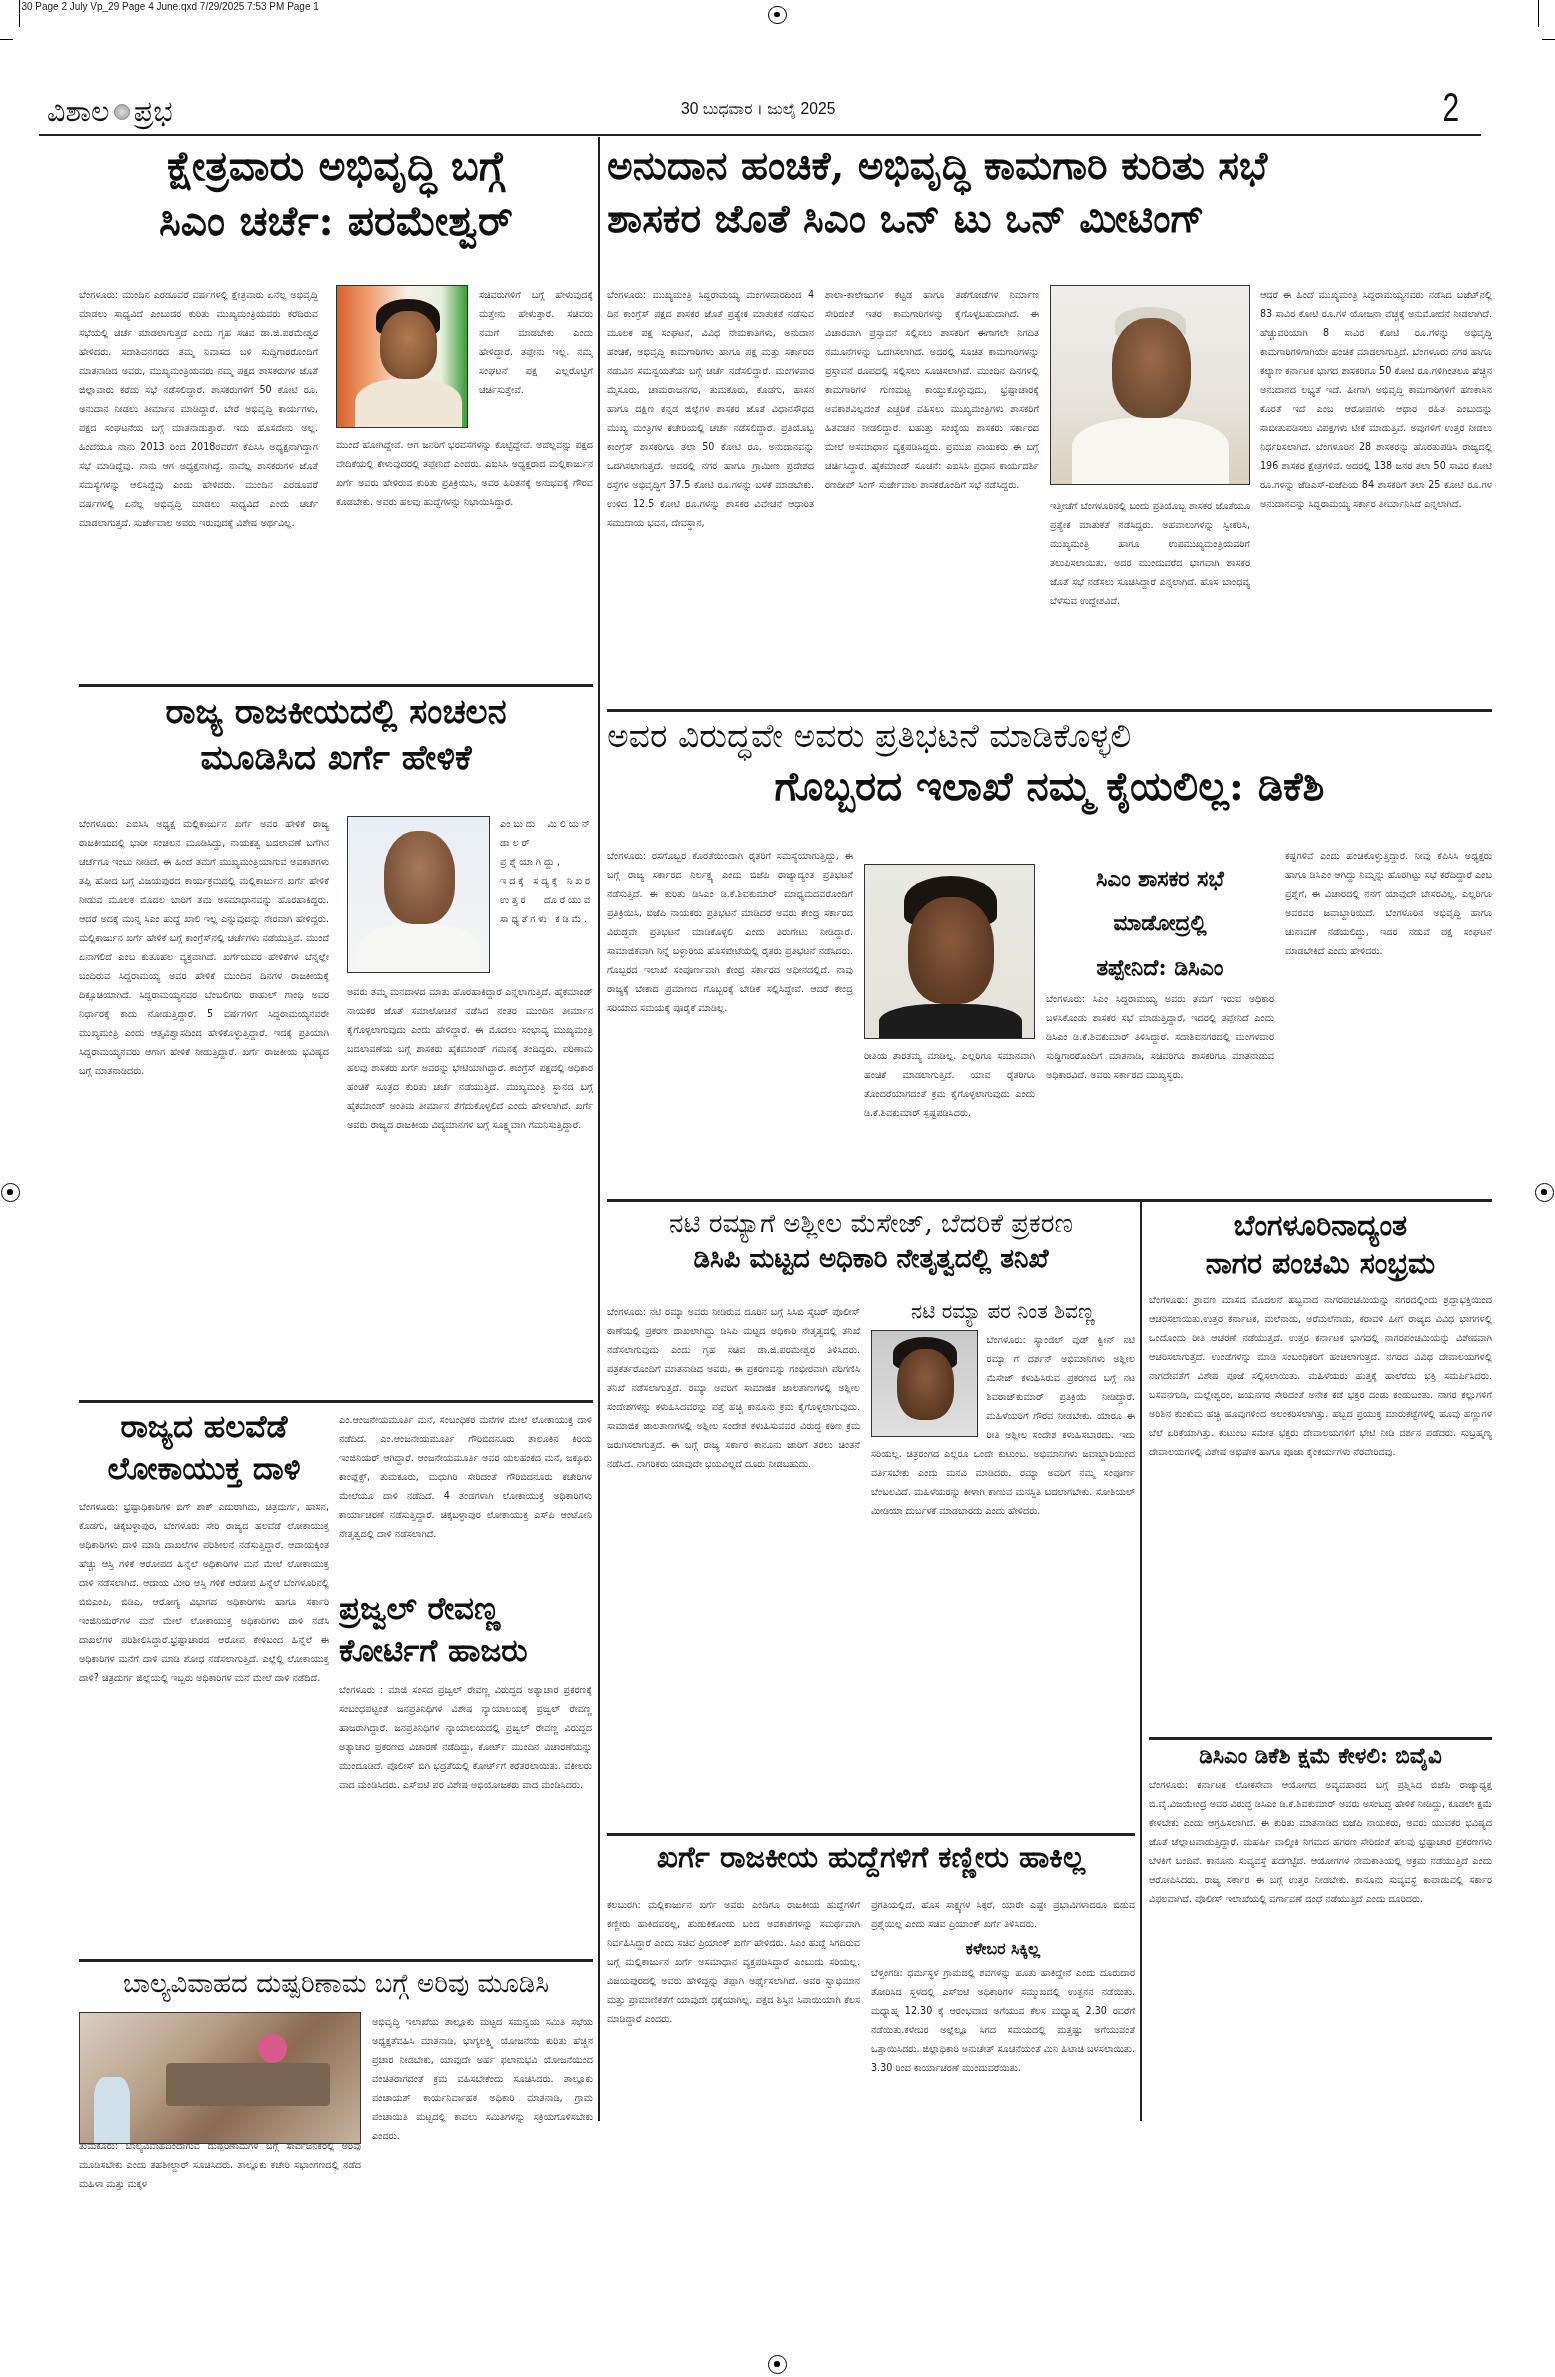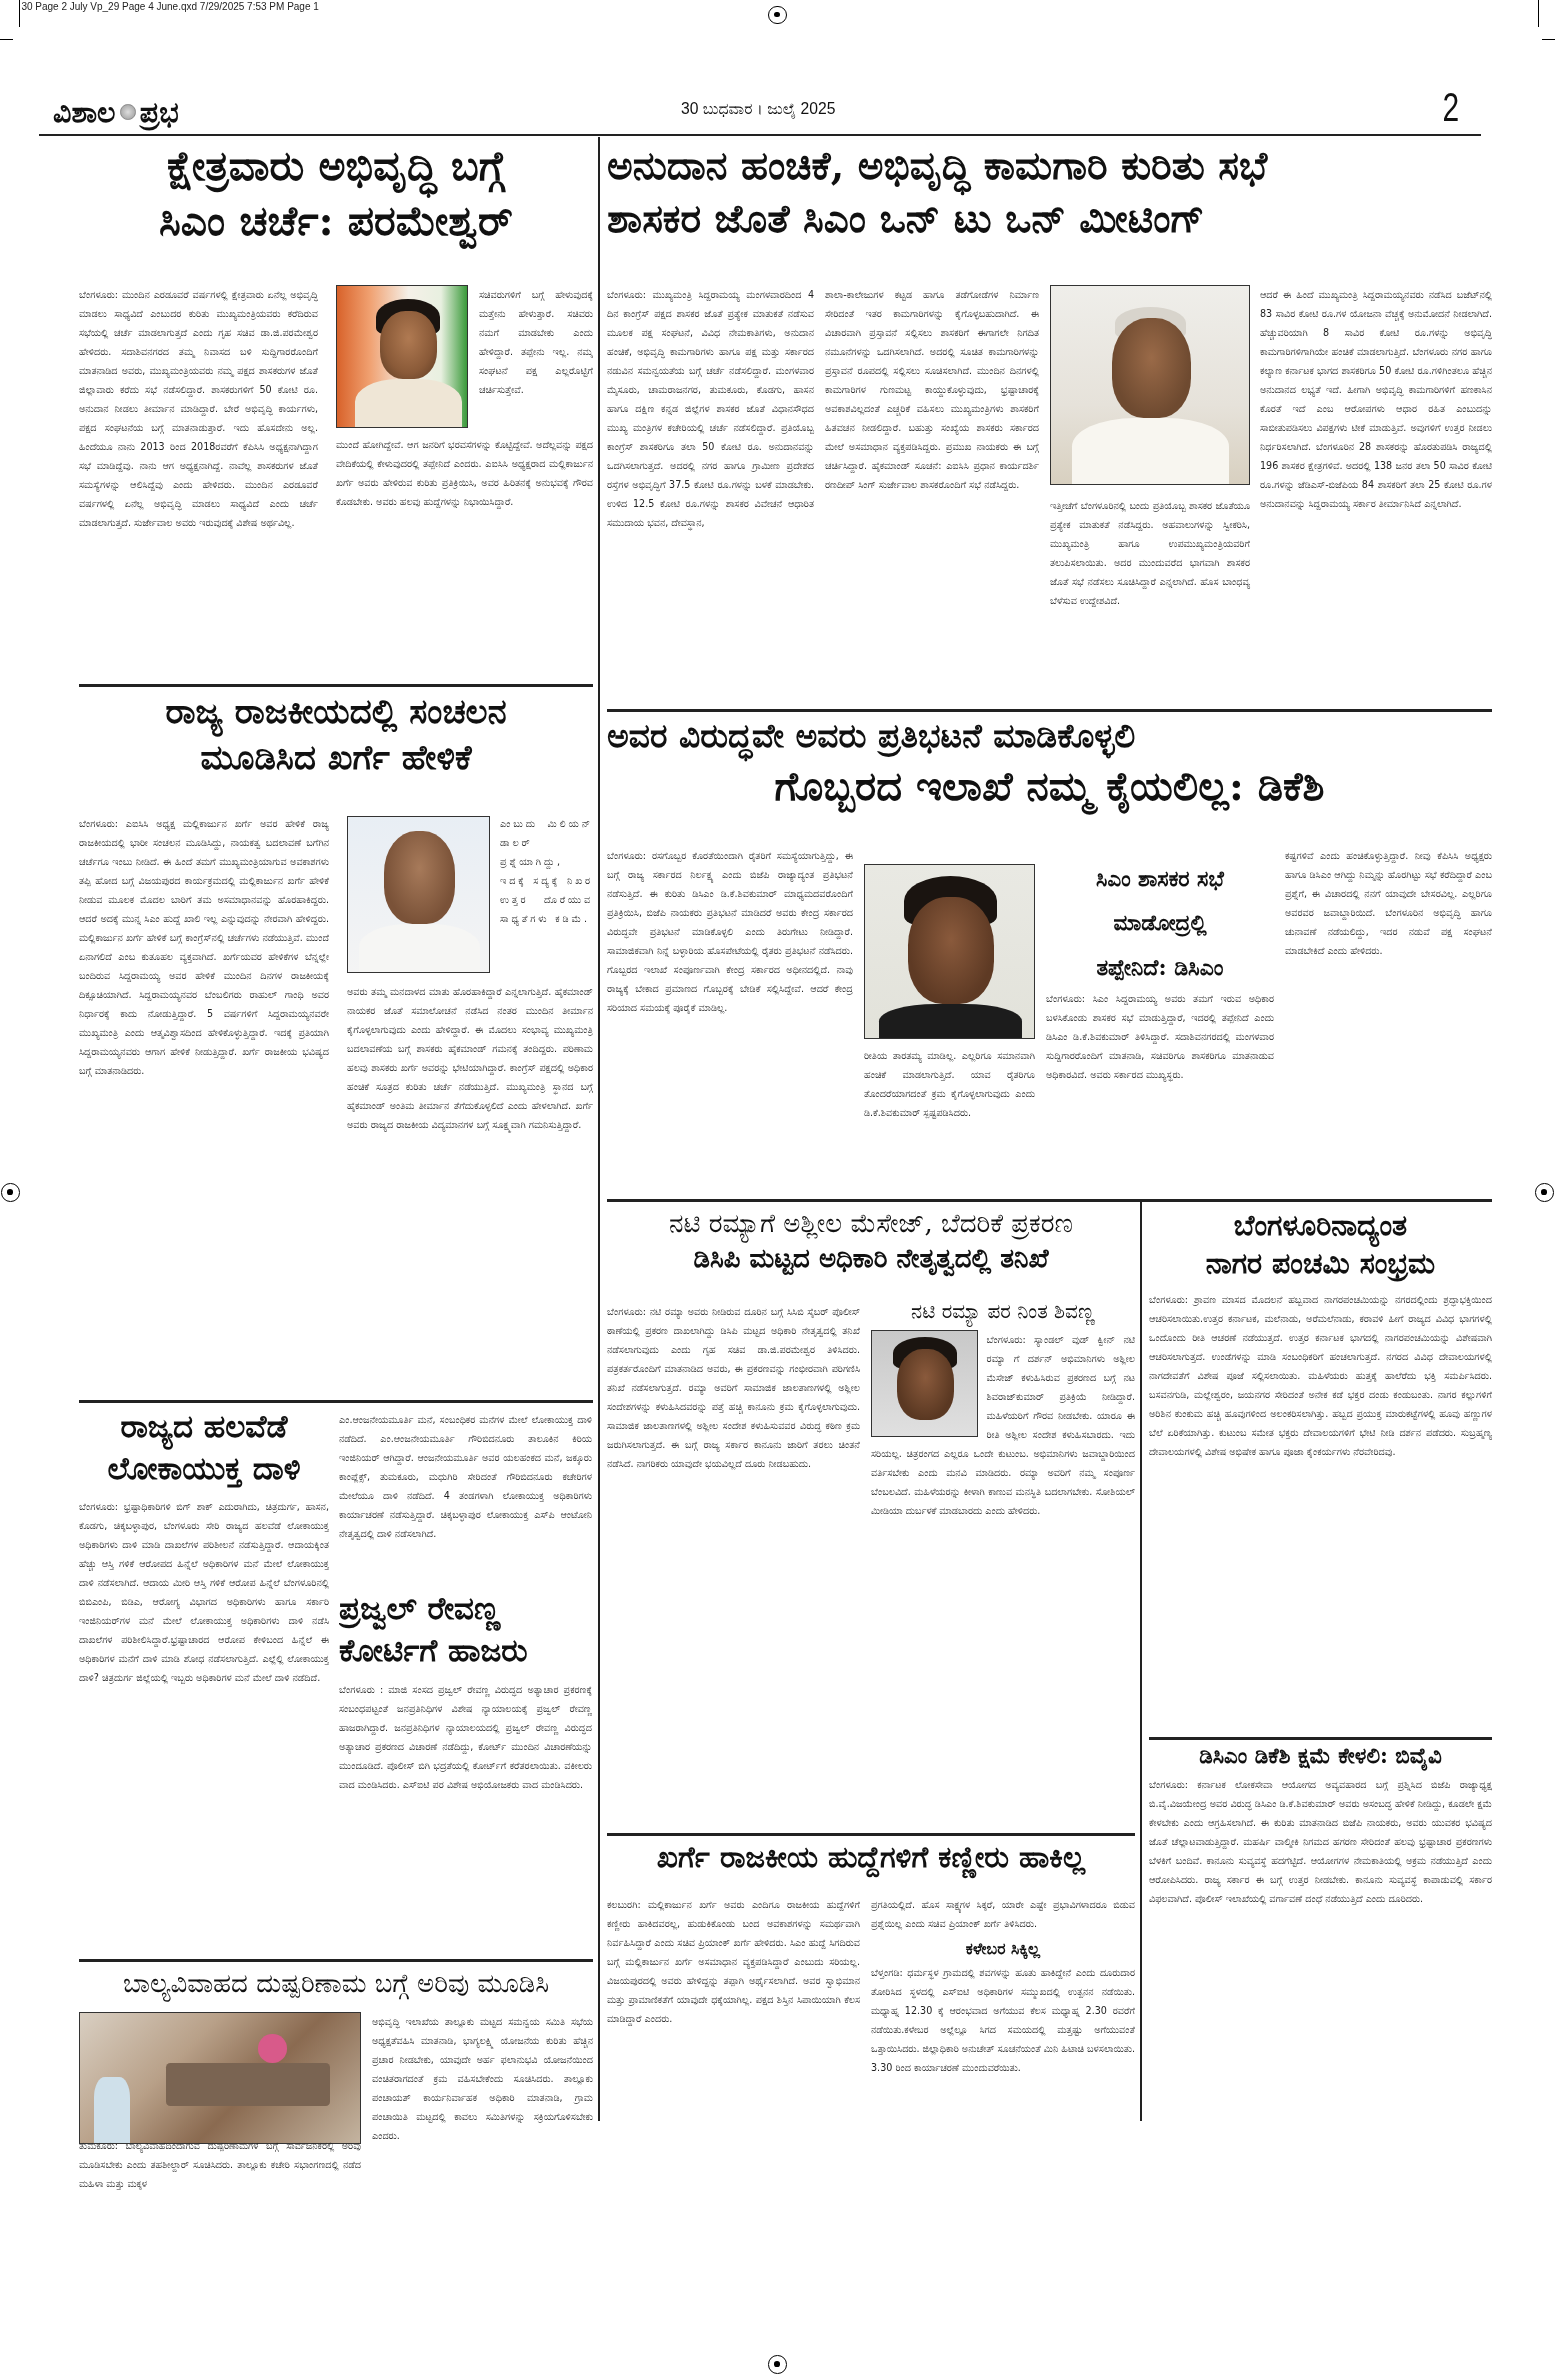--- a/index.html
+++ b/index.html
@@ -5,21 +5,21 @@
   * { box-sizing: border-box; margin: 0; padding: 0; }
   html, body { width: 1555px; height: 2377px; background: #fff; overflow: hidden; }
   body { position: relative; font-family: "DejaVu Sans", sans-serif; color: #111; }
 
   .slug { position: absolute; left: 21.4px; top: 1.4px; font-family: "Liberation Sans", sans-serif; font-size: 10px; color: #222; }
   .crop { position: absolute; background: #000; }
   .reg { position: absolute; width: 18.6px; height: 18.6px; border: 1.4px solid #000; border-radius: 50%; }
   .reg::after { content: ""; position: absolute; left: 5px; top: 5px; width: 5.7px; height: 5.7px; background: #000; border-radius: 50%; }
 
   .masthead { position: absolute; left: 39px; top: 79px; width: 1442px; height: 57px; border-bottom: 2.9px solid #222; }
-  .logo { position: absolute; left: 14px; top: 15.7px; font-size: 28.5px; font-weight: bold; font-family: "DejaVu Serif", serif; display: flex; align-items: center; gap: 4.3px; }
+  .logo { position: absolute; left: 8px; top: 15.7px; font-size: 28.5px; font-weight: normal; font-family: "DejaVu Serif", serif; display: flex; align-items: center; gap: 4.3px; }
   .logo .lotus { display: inline-block; width: 15.7px; height: 15.7px; border: 1.4px solid #888; border-radius: 50%; background: radial-gradient(circle, #ddd, #999); }
   .dateline { position: absolute; left: 642px; top: 21.4px; font-size: 15.7px; font-family: "Liberation Sans", sans-serif; }
   .pageno { position: absolute; right: 21.4px; top: 5.7px; font-size: 40px; font-family: "Liberation Sans", sans-serif; font-weight: 300; transform: scaleX(0.75); transform-origin: right; }
 
   .article { position: absolute; overflow: hidden; }
   .headline { font-family: "DejaVu Serif", serif; font-weight: bold; text-align: center; line-height: 1.35; color: #111; }
   .body-text { font-size: 9.6px; line-height: 19px; text-align: justify; color: #222; }
   .vline { position: absolute; width: 2.1px; background: #222; }
   .hline { position: absolute; height: 2.9px; background: #222; }
   .photo { position: absolute; border: 1.4px solid #333; overflow: hidden; }
@@ -122,21 +122,21 @@
     <div class="hair" style="left:64px;top:21.4px;width:71px;height:32px;background:#d8d4cc"></div>
     <div class="face" style="left:61px;top:32px;width:79px;height:100px;background:radial-gradient(ellipse at 50% 40%,#9a6a48 0%,#6e4a30 70%)"></div>
     <div class="shirt" style="left:21.4px;top:132px;width:157px;height:71px;background:#f8f6f0"></div>
   </div>
   <div style="position:absolute;left:443px;top:357px;width:200px" class="body-text">ಇತ್ತೀಚೆಗೆ ಬೆಂಗಳೂರಿನಲ್ಲಿ ಬಂದು ಪ್ರತಿಯೊಬ್ಬ ಶಾಸಕರ ಜೊತೆಯೂ ಪ್ರತ್ಯೇಕ ಮಾತುಕತೆ ನಡೆಸಿದ್ದರು. ಅಹವಾಲುಗಳನ್ನು ಸ್ವೀಕರಿಸಿ, ಮುಖ್ಯಮಂತ್ರಿ ಹಾಗೂ ಉಪಮುಖ್ಯಮಂತ್ರಿಯವರಿಗೆ ತಲುಪಿಸಲಾಯಿತು. ಅದರ ಮುಂದುವರೆದ ಭಾಗವಾಗಿ ಶಾಸಕರ ಜೊತೆ ಸಭೆ ನಡೆಸಲು ಸೂಚಿಸಿದ್ದಾರೆ ಎನ್ನಲಾಗಿದೆ. ಹೊಸ ಬಾಂಧವ್ಯ ಬೆಳೆಸುವ ಉದ್ದೇಶವಿದೆ.</div>
   <div style="position:absolute;left:653px;top:146px;width:232px" class="body-text">ಆದರೆ ಈ ಹಿಂದೆ ಮುಖ್ಯಮಂತ್ರಿ ಸಿದ್ದರಾಮಯ್ಯನವರು ನಡೆಸಿದ ಬಜೆಟ್‌ನಲ್ಲಿ 83 ಸಾವಿರ ಕೋಟಿ ರೂ.ಗಳ ಯೋಜನಾ ವೆಚ್ಚಕ್ಕೆ ಅನುಮೋದನೆ ನೀಡಲಾಗಿದೆ. ಹೆಚ್ಚುವರಿಯಾಗಿ 8 ಸಾವಿರ ಕೋಟಿ ರೂ.ಗಳನ್ನು ಅಭಿವೃದ್ಧಿ ಕಾಮಗಾರಿಗಳಿಗಾಗಿಯೇ ಹಂಚಿಕೆ ಮಾಡಲಾಗುತ್ತಿದೆ. ಬೆಂಗಳೂರು ನಗರ ಹಾಗೂ ಕಲ್ಯಾಣ ಕರ್ನಾಟಕ ಭಾಗದ ಶಾಸಕರಿಗೂ 50 ಕೋಟಿ ರೂ.ಗಳಿಗಿಂತಲೂ ಹೆಚ್ಚಿನ ಅನುದಾನದ ಲಭ್ಯತೆ ಇದೆ. ಹೀಗಾಗಿ ಅಭಿವೃದ್ಧಿ ಕಾಮಗಾರಿಗಳಿಗೆ ಹಣಕಾಸಿನ ಕೊರತೆ ಇದೆ ಎಂಬ ಆರೋಪಗಳು ಆಧಾರ ರಹಿತ ಎಂಬುದನ್ನು ಸಾಬೀತುಪಡಿಸಲು ವಿಪಕ್ಷಗಳು ಟೀಕೆ ಮಾಡುತ್ತಿವೆ. ಅವುಗಳಿಗೆ ಉತ್ತರ ನೀಡಲು ನಿರ್ಧರಿಸಲಾಗಿದೆ. ಬೆಂಗಳೂರಿನ 28 ಶಾಸಕರನ್ನು ಹೊರತುಪಡಿಸಿ ರಾಜ್ಯದಲ್ಲಿ 196 ಶಾಸಕರ ಕ್ಷೇತ್ರಗಳಿವೆ. ಅದರಲ್ಲಿ 138 ಜನರ ತಲಾ 50 ಸಾವಿರ ಕೋಟಿ ರೂ.ಗಳನ್ನು ಜೆಡಿಎಸ್-ಬಿಜೆಪಿಯ 84 ಶಾಸಕರಿಗೆ ತಲಾ 25 ಕೋಟಿ ರೂ.ಗಳ ಅನುದಾನವನ್ನು ಸಿದ್ದರಾಮಯ್ಯ ಸರ್ಕಾರ ತೀರ್ಮಾನಿಸಿದೆ ಎನ್ನಲಾಗಿದೆ.</div>
 </article>
 <div class="hline" style="left:607px;top:709px;width:885px"></div>
 
 <article class="article" style="left:607px;top:714px;width:885px;height:478px">
-  <h1 class="headline" style="font-size:33px;font-weight:bold;text-align:left">ಅವರ ವಿರುದ್ಧವೇ ಅವರು ಪ್ರತಿಭಟನೆ ಮಾಡಿಕೊಳ್ಳಲಿ</h1>
+  <h1 class="headline" style="font-size:33px;font-weight:normal;text-align:left">ಅವರ ವಿರುದ್ಧವೇ ಅವರು ಪ್ರತಿಭಟನೆ ಮಾಡಿಕೊಳ್ಳಲಿ</h1>
   <h1 class="headline" style="font-size:40px;text-align:center">ಗೊಬ್ಬರದ ಇಲಾಖೆ ನಮ್ಮ ಕೈಯಲಿಲ್ಲ: ಡಿಕೆಶಿ</h1>
   <div style="position:absolute;left:0;top:132px;width:246px" class="body-text">ಬೆಂಗಳೂರು: ರಸಗೊಬ್ಬರ ಕೊರತೆಯಿಂದಾಗಿ ರೈತರಿಗೆ ಸಮಸ್ಯೆಯಾಗುತ್ತಿದ್ದು, ಈ ಬಗ್ಗೆ ರಾಜ್ಯ ಸರ್ಕಾರದ ನಿರ್ಲಕ್ಷ್ಯ ಎಂದು ಬಿಜೆಪಿ ರಾಜ್ಯಾದ್ಯಂತ ಪ್ರತಿಭಟನೆ ನಡೆಸುತ್ತಿದೆ. ಈ ಕುರಿತು ಡಿಸಿಎಂ ಡಿ.ಕೆ.ಶಿವಕುಮಾರ್ ಮಾಧ್ಯಮದವರೊಂದಿಗೆ ಪ್ರತಿಕ್ರಿಯಿಸಿ, ಬಿಜೆಪಿ ನಾಯಕರು ಪ್ರತಿಭಟನೆ ಮಾಡಿದರೆ ಅವರು ಕೇಂದ್ರ ಸರ್ಕಾರದ ವಿರುದ್ಧವೇ ಪ್ರತಿಭಟನೆ ಮಾಡಿಕೊಳ್ಳಲಿ ಎಂದು ತಿರುಗೇಟು ನೀಡಿದ್ದಾರೆ. ಸಾಮಾಜಿಕವಾಗಿ ನಿನ್ನೆ ಬಳ್ಳಾರಿಯ ಹೊಸಪೇಟೆಯಲ್ಲಿ ರೈತರು ಪ್ರತಿಭಟನೆ ನಡೆಸಿದರು. ಗೊಬ್ಬರದ ಇಲಾಖೆ ಸಂಪೂರ್ಣವಾಗಿ ಕೇಂದ್ರ ಸರ್ಕಾರದ ಅಧೀನದಲ್ಲಿದೆ. ನಾವು ರಾಜ್ಯಕ್ಕೆ ಬೇಕಾದ ಪ್ರಮಾಣದ ಗೊಬ್ಬರಕ್ಕೆ ಬೇಡಿಕೆ ಸಲ್ಲಿಸಿದ್ದೇವೆ. ಆದರೆ ಕೇಂದ್ರ ಸರಿಯಾದ ಸಮಯಕ್ಕೆ ಪೂರೈಕೆ ಮಾಡಿಲ್ಲ.</div>
   <div class="photo ph-dks" style="left:257px;top:150px;width:171px;height:175px">
     <div class="hair" style="left:39px;top:10.7px;width:93px;height:50px"></div>
     <div class="face" style="left:43px;top:32px;width:86px;height:107px;background:radial-gradient(ellipse at 50% 40%,#8a5a3c 0%,#5e3a24 70%)"></div>
     <div class="shirt" style="left:14.3px;top:139px;width:143px;height:43px;background:#1c1c1c"></div>
   </div>
   <div style="position:absolute;left:257px;top:332px;width:171px" class="body-text">ರೀತಿಯ ತಾರತಮ್ಯ ಮಾಡಿಲ್ಲ. ಎಲ್ಲರಿಗೂ ಸಮಾನವಾಗಿ ಹಂಚಿಕೆ ಮಾಡಲಾಗುತ್ತಿದೆ. ಯಾವ ರೈತರಿಗೂ ತೊಂದರೆಯಾಗದಂತೆ ಕ್ರಮ ಕೈಗೊಳ್ಳಲಾಗುವುದು ಎಂದು ಡಿ.ಕೆ.ಶಿವಕುಮಾರ್ ಸ್ಪಷ್ಟಪಡಿಸಿದರು.</div>
   <div style="position:absolute;left:439px;top:143px;width:228px">
     <div class="byline" style="font-size:21.4px;line-height:44px">ಸಿಎಂ ಶಾಸಕರ ಸಭೆ</div>

